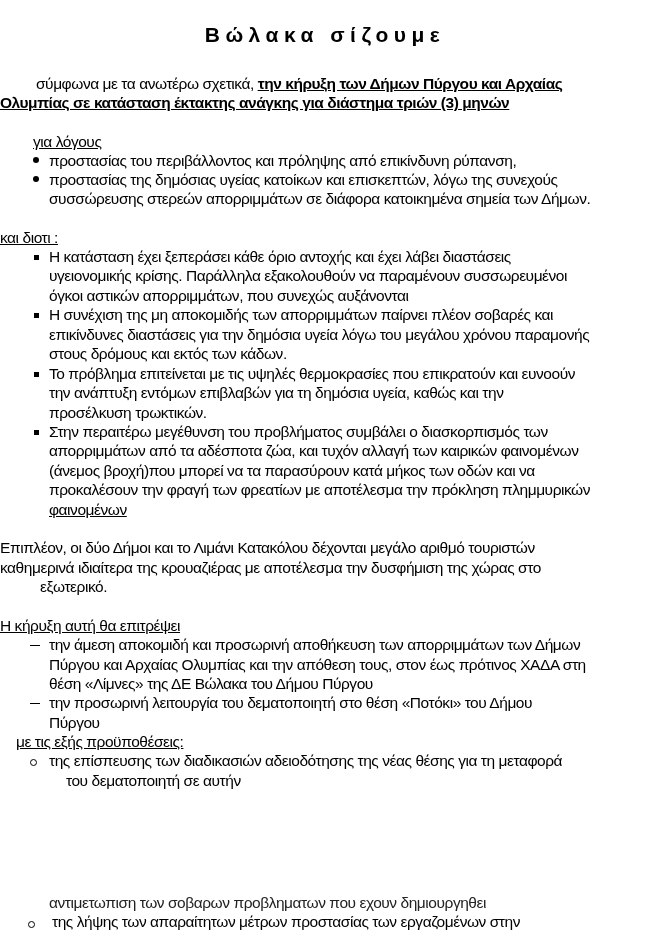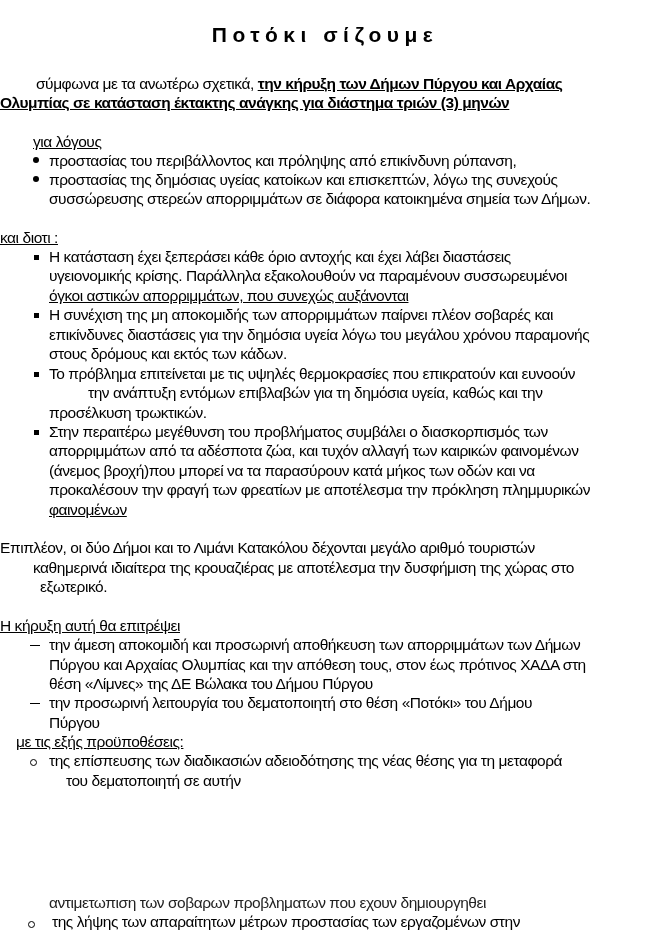--- a/index.html
+++ b/index.html
@@ -14,60 +14,60 @@
   .sq{position:absolute;width:5px;height:5px;background:#000;}
   .dot{position:absolute;width:6px;height:6px;border-radius:50%;background:#000;}
   .circ{position:absolute;width:7px;height:7px;border-radius:50%;border:1.3px solid #000;box-sizing:border-box;}
   .dash{position:absolute;width:10px;height:1.3px;background:#000;}
 </style>
 </head>
 <body>
 
 <div class="page">
 
-  <div class="title">Ποτόκι σίζουμε</div>
+  <div class="title">Βώλακα σίζουμε</div>
 
   <div class="t" style="left:36px;top:74px;">
     <span>σύμφωνα με τα ανωτέρω σχετικά, </span><span class="b u">την κήρυξη των Δήμων Πύργου και Αρχαίας</span>
   </div>
   <div class="t b u" style="left:0px;top:93px;">Ολυμπίας σε  κατάσταση έκτακτης ανάγκης για διάστημα τριών (3) μηνών</div>
 
   <div class="t u" style="left:0px;top:132px;margin-left:33px;">για λόγους</div>
   <span class="dot" style="left:33px;top:157px;"></span>
   <div class="t" style="left:49px;top:151px;">προστασίας του περιβάλλοντος και πρόληψης από επικίνδυνη ρύπανση,</div>
   <span class="dot" style="left:33px;top:176px;"></span>
   <div class="t" style="left:49px;top:170px;">προστασίας της δημόσιας υγείας κατοίκων και επισκεπτών, λόγω της συνεχούς</div>
   <div class="t" style="left:49px;top:189px;">συσσώρευσης στερεών απορριμμάτων σε διάφορα κατοικημένα σημεία των Δήμων.</div>
 
   <div class="t u" style="left:0px;top:228px;">και διοτι :</div>
 
   <span class="sq" style="left:34px;top:255px;"></span>
   <div class="t" style="left:49px;top:247px;">Η κατάσταση έχει ξεπεράσει κάθε όριο αντοχής και  έχει λάβει διαστάσεις</div>
   <div class="t" style="left:49px;top:266px;">υγειονομικής κρίσης. Παράλληλα εξακολουθούν να παραμένουν συσσωρευμένοι</div>
-  <div class="t" style="left:49px;top:286px;text-decoration:underline;">όγκοι αστικών απορριμμάτων, που συνεχώς αυξάνονται</div>
+  <div class="t" style="left:49px;top:286px;">όγκοι αστικών απορριμμάτων, που συνεχώς αυξάνονται</div>
 
   <span class="sq" style="left:34px;top:313px;"></span>
   <div class="t" style="left:49px;top:305px;">Η συνέχιση της μη αποκομιδής των απορριμμάτων παίρνει πλέον σοβαρές και</div>
   <div class="t" style="left:49px;top:325px;">επικίνδυνες διαστάσεις για την δημόσια υγεία λόγω του μεγάλου χρόνου παραμονής</div>
   <div class="t" style="left:49px;top:344px;">στους δρόμους και εκτός των κάδων.</div>
 
   <span class="sq" style="left:34px;top:372px;"></span>
   <div class="t" style="left:49px;top:364px;">Το πρόβλημα επιτείνεται με τις υψηλές θερμοκρασίες που επικρατούν και ευνοούν</div>
-  <div class="t" style="left:49px;top:383px;margin-left:39px;">την ανάπτυξη εντόμων επιβλαβών για τη δημόσια υγεία, καθώς  και την</div>
+  <div class="t" style="left:49px;top:383px;">την ανάπτυξη εντόμων επιβλαβών για τη δημόσια υγεία, καθώς  και την</div>
   <div class="t" style="left:49px;top:403px;">προσέλκυση τρωκτικών.</div>
 
   <span class="sq" style="left:34px;top:430px;"></span>
   <div class="t" style="left:49px;top:422px;">Στην περαιτέρω μεγέθυνση  του προβλήματος συμβάλει ο διασκορπισμός των</div>
   <div class="t" style="left:49px;top:441px;">απορριμμάτων από τα αδέσποτα ζώα, και τυχόν αλλαγή των καιρικών φαινομένων</div>
   <div class="t" style="left:49px;top:461px;">(άνεμος βροχή)που μπορεί να τα παρασύρουν κατά μήκος των οδών και να</div>
   <div class="t" style="left:49px;top:480px;">προκαλέσουν την φραγή των φρεατίων με αποτέλεσμα την πρόκληση πλημμυρικών</div>
   <div class="t" style="left:49px;top:500px;text-decoration:underline;">φαινομένων</div>
 
   <div class="t" style="left:0px;top:538px;">Επιπλέον, οι δύο Δήμοι και  το Λιμάνι Κατακόλου δέχονται μεγάλο αριθμό τουριστών</div>
-  <div class="t" style="left:0px;top:558px;padding-left:33px;">καθημερινά ιδιαίτερα  της κρουαζιέρας  με αποτέλεσμα την δυσφήμιση της χώρας στο</div>
+  <div class="t" style="left:0px;top:558px;">καθημερινά ιδιαίτερα  της κρουαζιέρας  με αποτέλεσμα την δυσφήμιση της χώρας στο</div>
   <div class="t" style="left:0px;top:577px;padding-left:40px;">εξωτερικό.</div>
 
   <div class="t u" style="left:0px;top:616px;">Η κήρυξη αυτή θα επιτρέψει</div>
   <span class="dash" style="left:30px;top:645px;"></span>
   <div class="t" style="left:49px;top:635px;">την  άμεση αποκομιδή και προσωρινή αποθήκευση των απορριμμάτων των Δήμων</div>
   <div class="t" style="left:49px;top:674px;">θέση «Λίμνες» της ΔΕ Βώλακα του Δήμου Πύργου</div>
   <div class="t" style="left:49px;top:655px;">Πύργου και Αρχαίας Ολυμπίας και την απόθεση τους, στον έως πρότινος ΧΑΔΑ στη</div>
   <span class="dash" style="left:30px;top:703px;"></span>
   <div class="t" style="left:49px;top:693px;">την προσωρινή λειτουργία του δεματοποιητή στο θέση «Ποτόκι» του Δήμου</div>
   <div class="t" style="left:49px;top:713px;">Πύργου</div>

